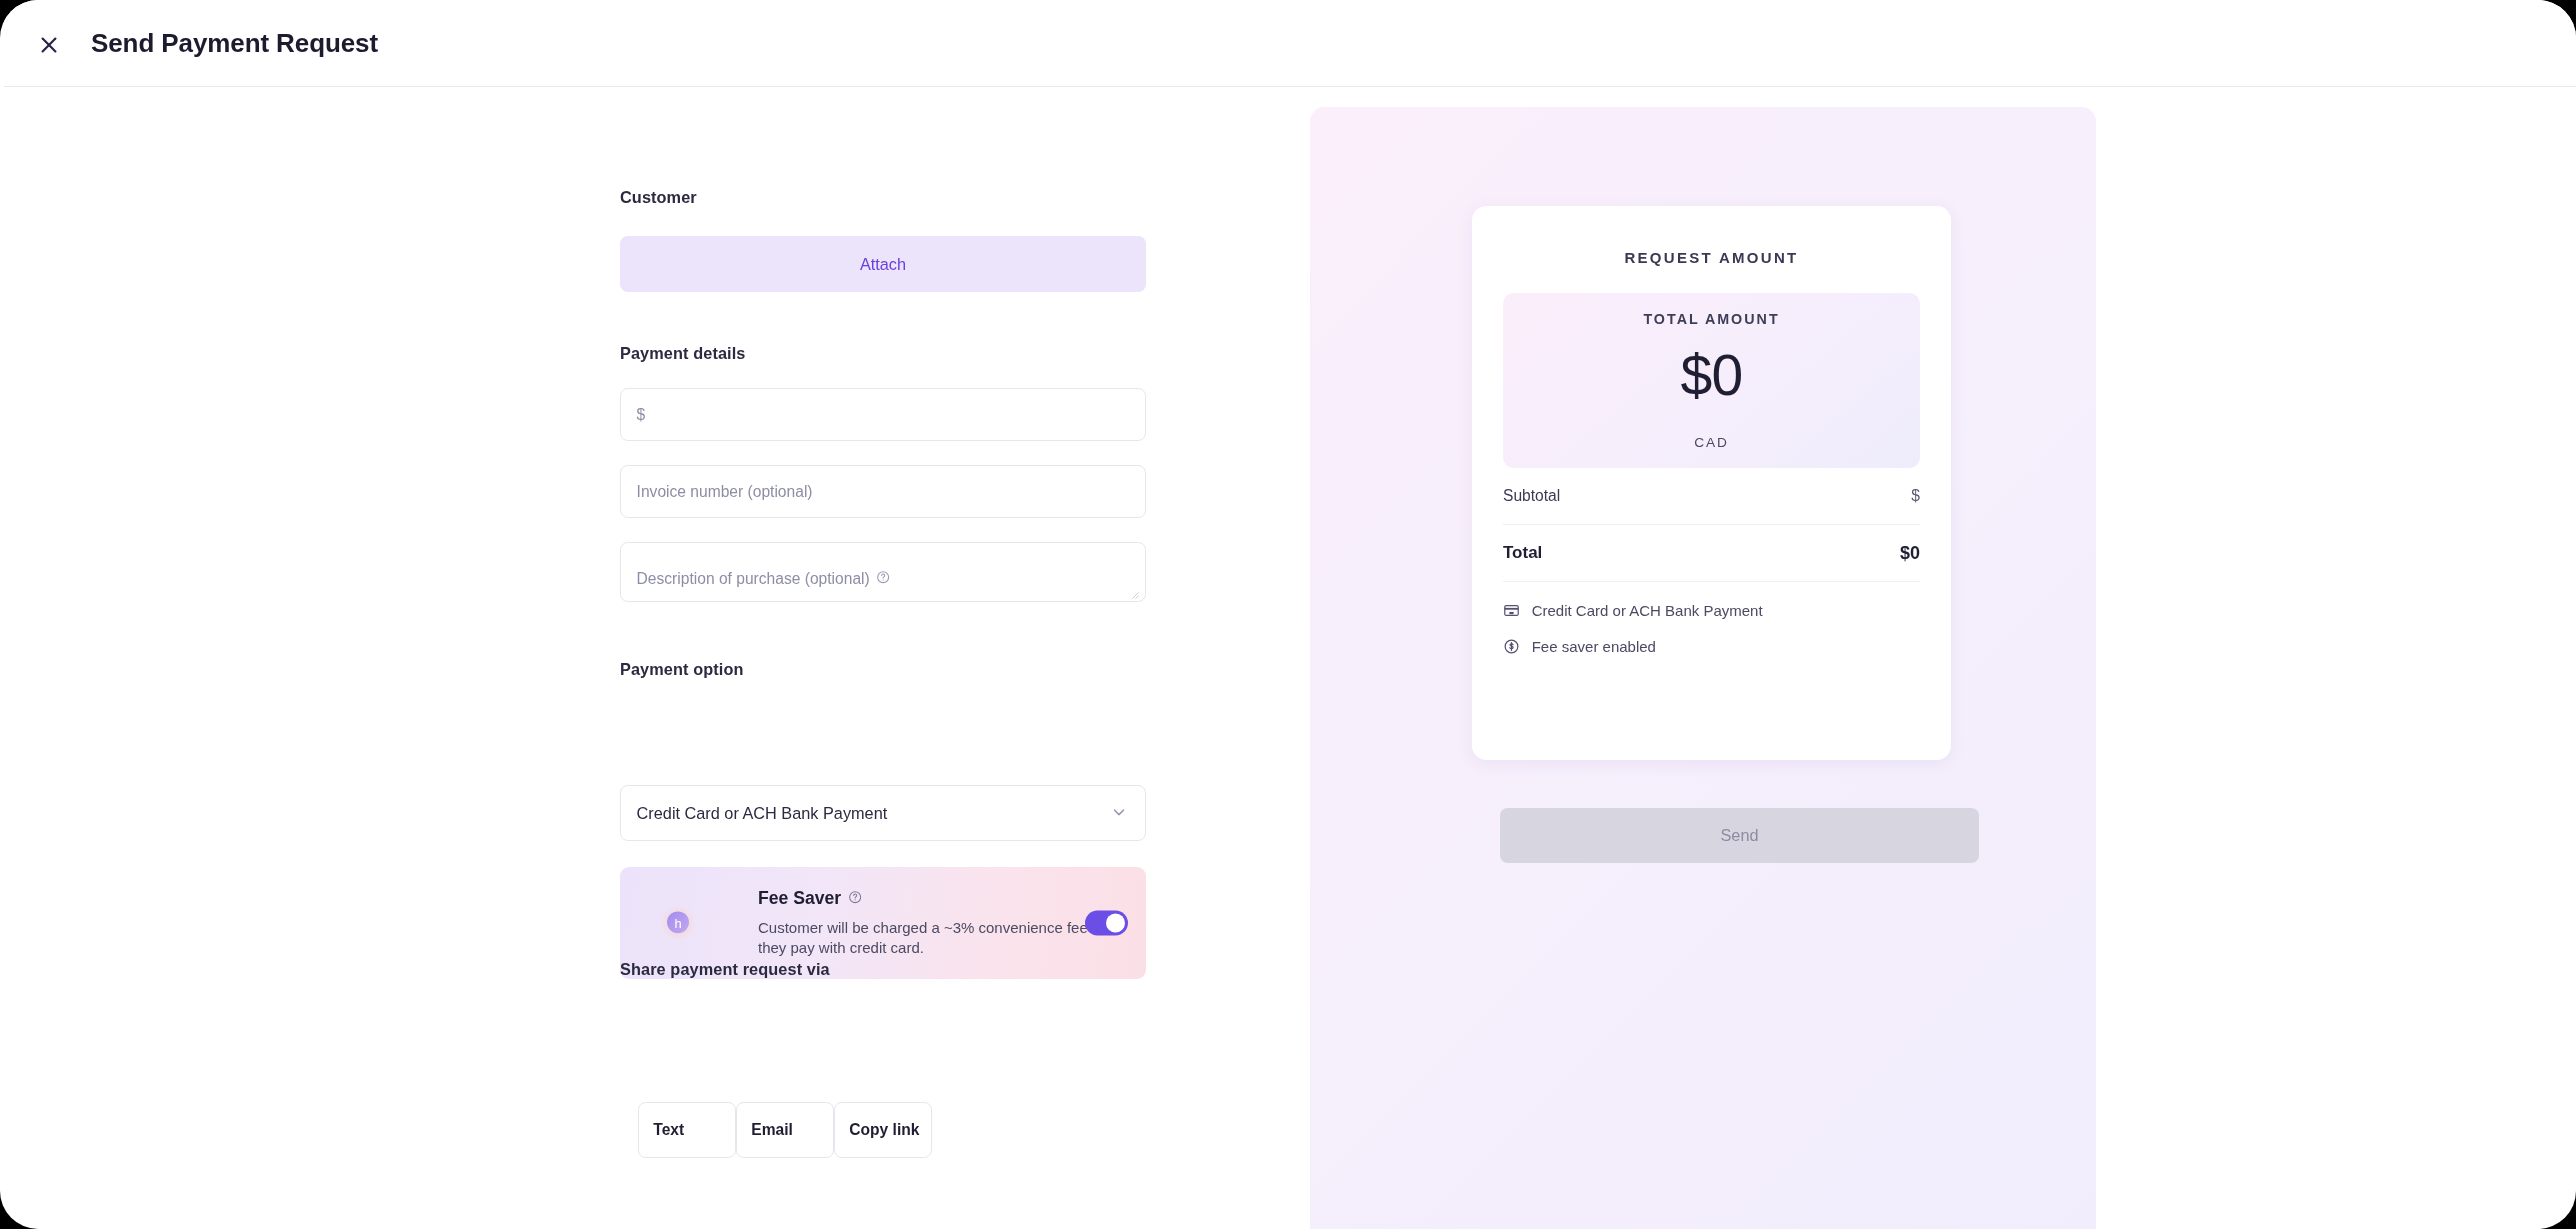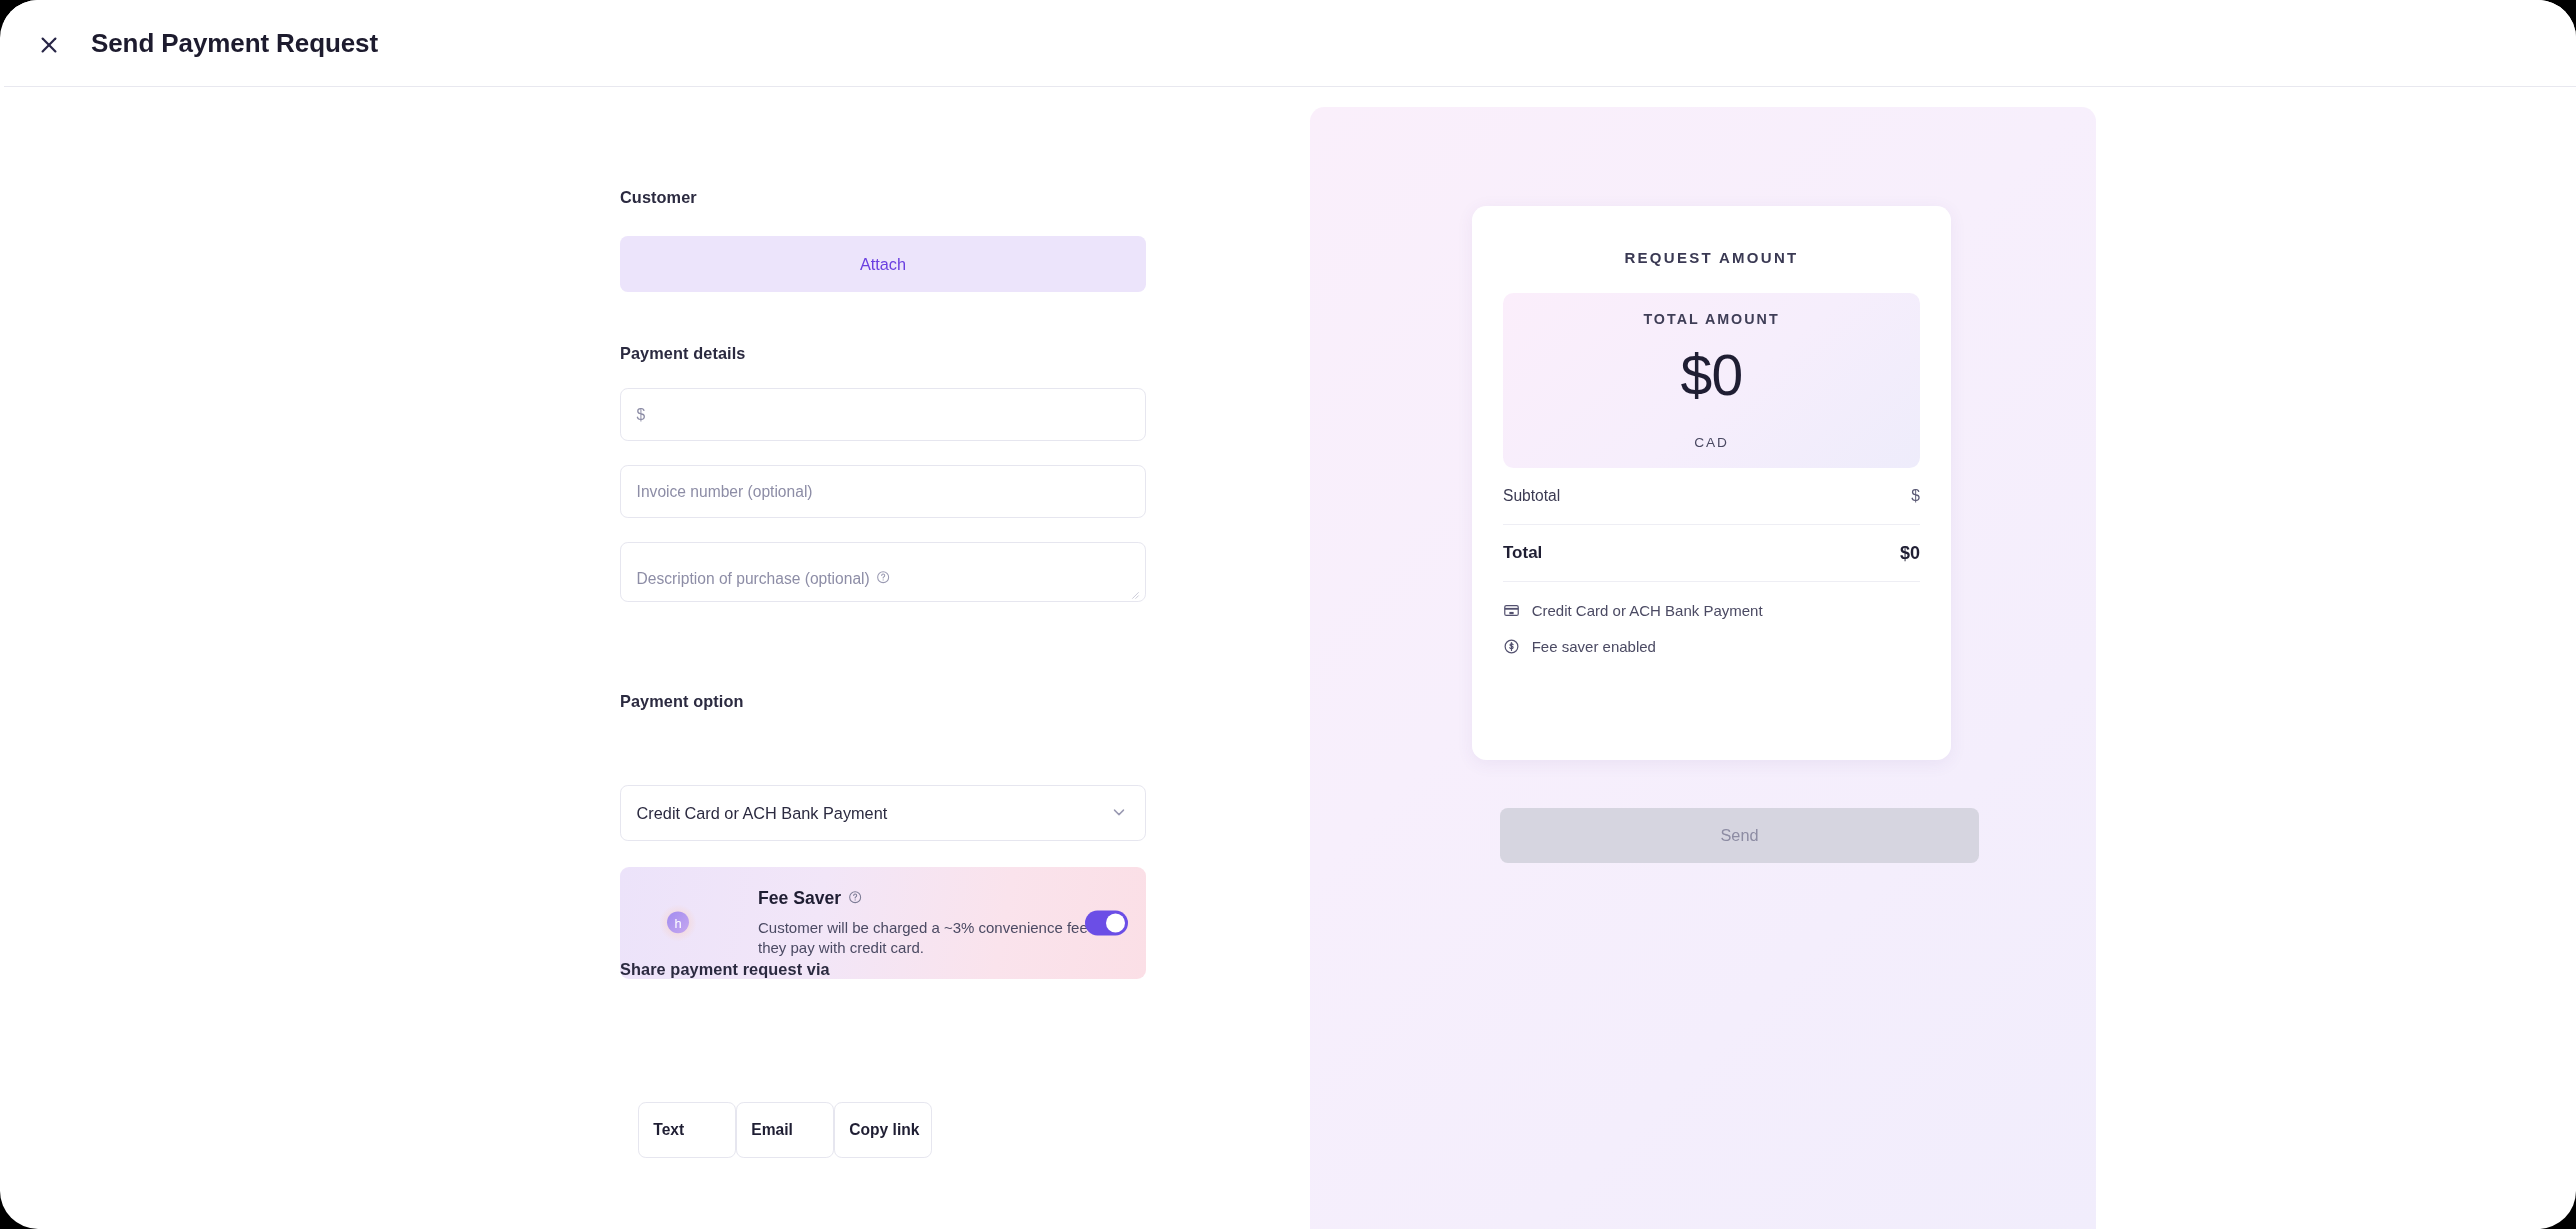--- a/index.html
+++ b/index.html
@@ -45,21 +45,21 @@
     position: absolute;
     left: 620px; top: 87px;
     width: 528px;
   }
   .section-label {
     font-size: 16.3px; font-weight: 700; color: #2b2a40;
     letter-spacing: 0.1px;
   }
   #lbl-customer { position: absolute; left: 0; top: 101px; }
   #lbl-paydetails { position: absolute; left: 0; top: 257px; }
-  #lbl-payoption { position: absolute; left: 0; top: 605px; }
+  #lbl-payoption { position: absolute; left: 0; top: 573px; }
   #lbl-share { position: absolute; left: 0; top: 873px; }
 
   .attach-btn {
     position: absolute; left: 0; top: 149px;
     width: 526px; height: 56px;
     background: #ece4fb;
     border: none; border-radius: 7.8px;
     display: flex; align-items: center; justify-content: center;
     font-size: 16.3px; font-weight: 500; color: #6a3fe0;
     font-family: Liberation Sans, sans-serif;

